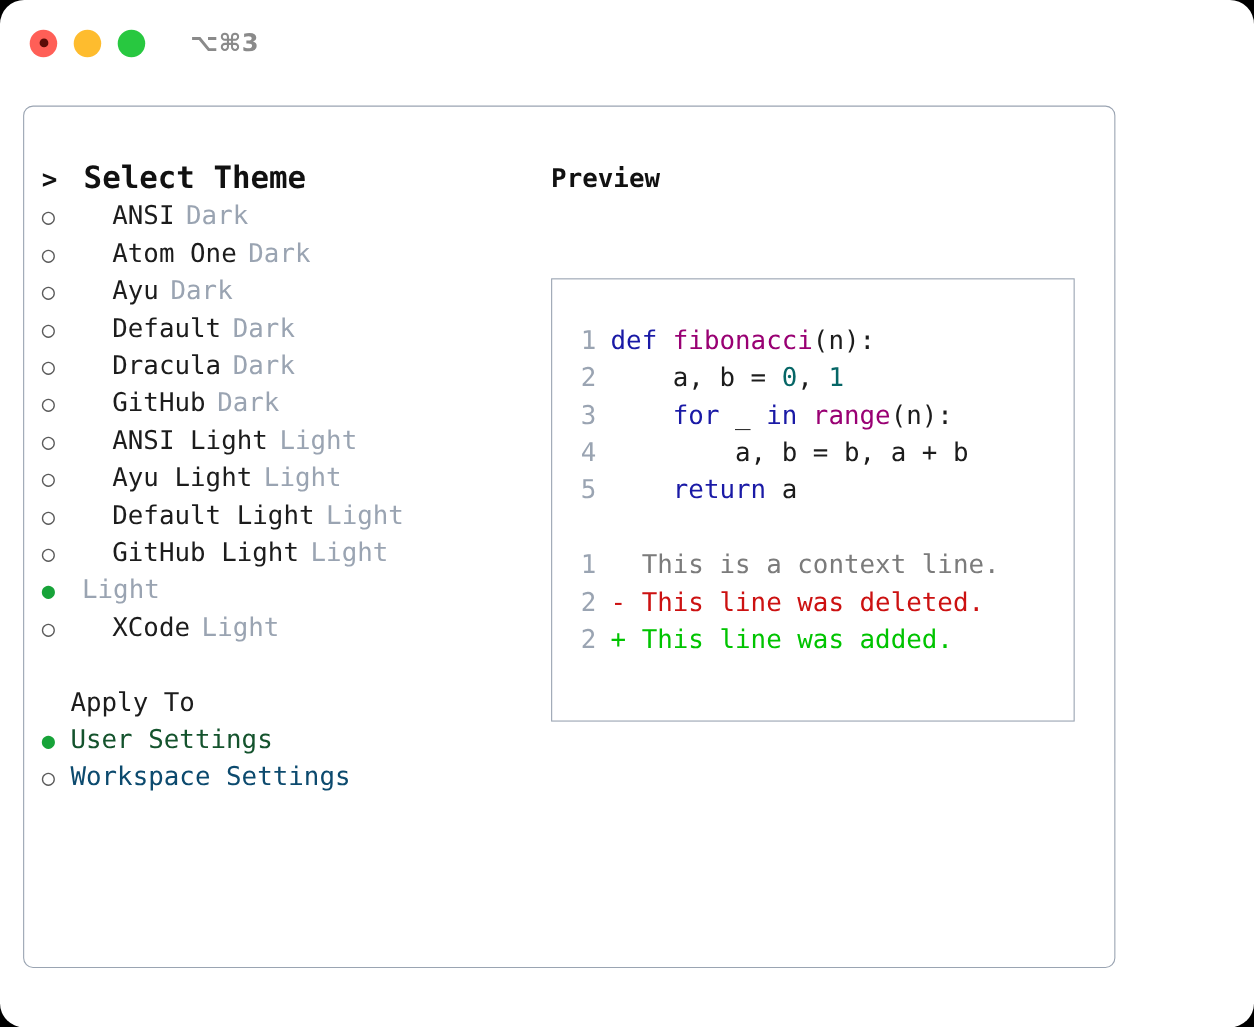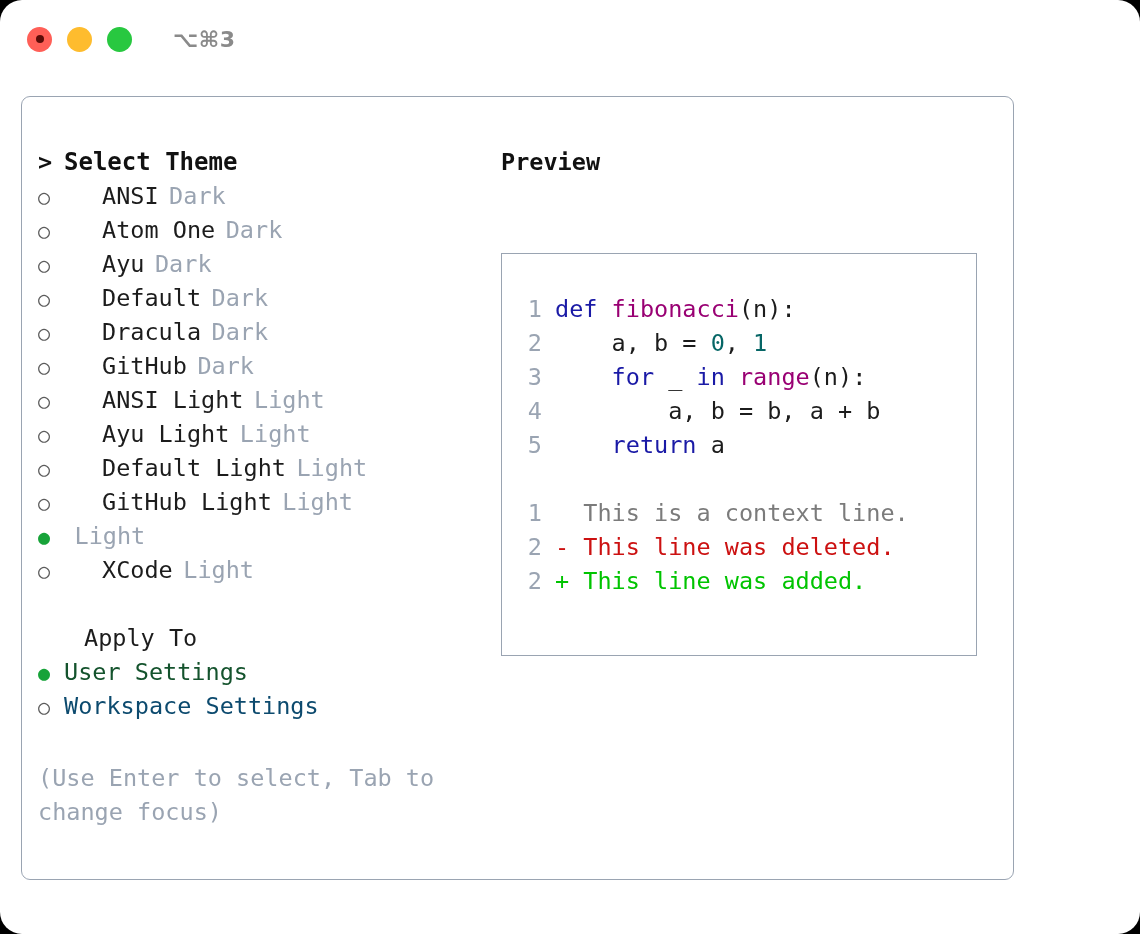--- a/index.html
+++ b/index.html
@@ -127,29 +127,30 @@
   }
   .marker.dot-off {
     color: #5b5b5b;
     font-size: 20px;
   }
   .marker.blank { color: transparent; }
 
   .title-text {
     font-weight: bold;
     color: #111111;
-    font-size: 24px;
+    font-size: 28px;
+    margin-left: 12px;
   }
   .theme-name { color: #1c1c1c; margin-left: 38px; }
   .theme-name.sel { color: #17a339; }
   .theme-kind {
     color: #9aa4b2;
     margin-left: 10.5px;
   }
-  .apply-label { color: #1c1c1c; margin-left: 20px; }
+  .apply-label { color: #1c1c1c; }
   .apply-name { color: #0c4a6e; }
   .apply-name.sel { color: #14532d; }
 
   .spacer-row { height: 34px; }
 
   .hint {
     position: absolute;
     left: 16px;
     top: 664px;
     width: 420px;
@@ -263,23 +264,20 @@
           <span class="apply-label">Apply To</span>
         </div>
 
         <div id="apply-list">
             <div class="row"><span class="marker dot-on">●</span><span class="apply-name sel">User Settings</span></div>
             <div class="row"><span class="marker dot-off">○</span><span class="apply-name">Workspace Settings</span></div>
           </div>
 
       </div>
 
-      <div class="hint">
-        <span>(Use Enter to select, Tab to change focus)</span>
-      </div>
 
       <div class="right-col">
         <div class="preview-title">Preview</div>
 
         <div class="preview-box">
           <div class="code-area">
             <div id="code-list">
                 <div class="code-line"><span class="gutter">1</span><span class="code-text"><span class="tok-kw">def</span><span class="tok-plain"> </span><span class="tok-fn">fibonacci</span><span class="tok-plain">(n):</span></span></div>
                 <div class="code-line"><span class="gutter">2</span><span class="code-text"><span class="tok-plain">    a, b = </span><span class="tok-num">0</span><span class="tok-plain">, </span><span class="tok-num">1</span></span></div>
                 <div class="code-line"><span class="gutter">3</span><span class="code-text"><span class="tok-plain">    </span><span class="tok-kw">for</span><span class="tok-plain"> _ </span><span class="tok-kw">in</span><span class="tok-plain"> </span><span class="tok-fn">range</span><span class="tok-plain">(n):</span></span></div>

